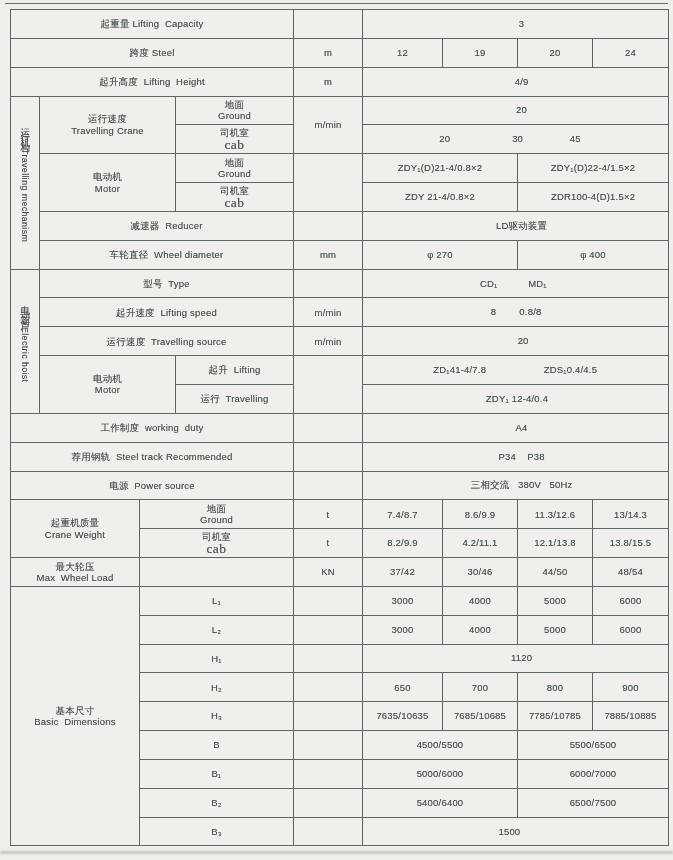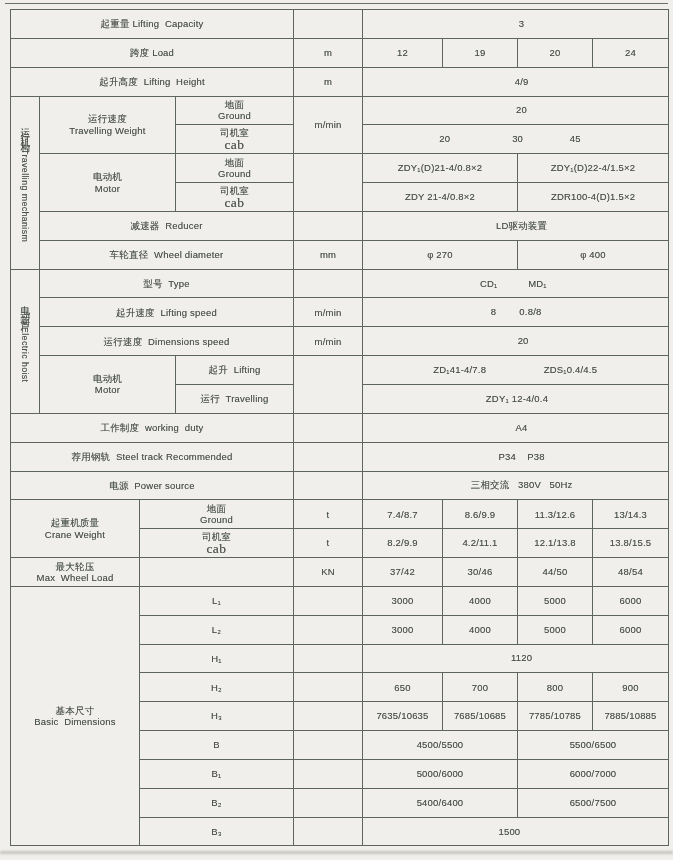--- a/index.html
+++ b/index.html
@@ -44,21 +44,21 @@
     <tbody>
         <tr>
       <td colspan="4" class="pre">起重量 Lifting  Capacity</td>
       <td></td>
       <td colspan="4" class="rel">
         <span class="fv" style="--x:52%">3</span>
       </td>
     </tr>
 
     <tr>
-      <td colspan="4" class="pre">跨度 Load</td>
+      <td colspan="4" class="pre">跨度 Steel</td>
       <td>m</td>
       <td>12</td>
       <td>19</td>
       <td>20</td>
       <td>24</td>
     </tr>
 
     <tr>
       <td colspan="4" class="pre">起升高度  Lifting  Height</td>
       <td>m</td>
@@ -66,21 +66,21 @@
         <span class="fv" style="--x:52%">4/9</span>
       </td>
     </tr>
 
     <tr>
       <td rowspan="6">
         <div class="vcol"><span class="vzh">运行机构</span><span class="ven">Travelling mechanism</span></div>
       </td>
       <td colspan="2" rowspan="2">
         <span class="l1">运行速度</span>
-        <span class="l2">Travelling Weight</span>
+        <span class="l2">Travelling Crane</span>
       </td>
       <td>
         <span class="l1">地面</span>
         <span class="l2">Ground</span>
       </td>
       <td rowspan="2">m/min</td>
       <td colspan="4" class="rel">
         <span class="fv" style="--x:52%">20</span>
       </td>
     </tr>
@@ -150,21 +150,21 @@
     <tr>
       <td colspan="3" class="pre">起升速度  Lifting speed</td>
       <td>m/min</td>
       <td colspan="4" class="rel">
         <span class="fv" style="--x:42.8%">8</span>
         <span class="fv" style="--x:54.9%">0.8/8</span>
       </td>
     </tr>
 
     <tr>
-      <td colspan="3" class="pre">运行速度  Dimensions speed</td>
+      <td colspan="3" class="pre">运行速度  Travelling source</td>
       <td>m/min</td>
       <td colspan="4" class="rel">
         <span class="fv" style="--x:52.5%">20</span>
       </td>
     </tr>
 
     <tr>
       <td colspan="2" rowspan="2">
         <span class="l1">电动机</span>
         <span class="l2">Motor</span>

